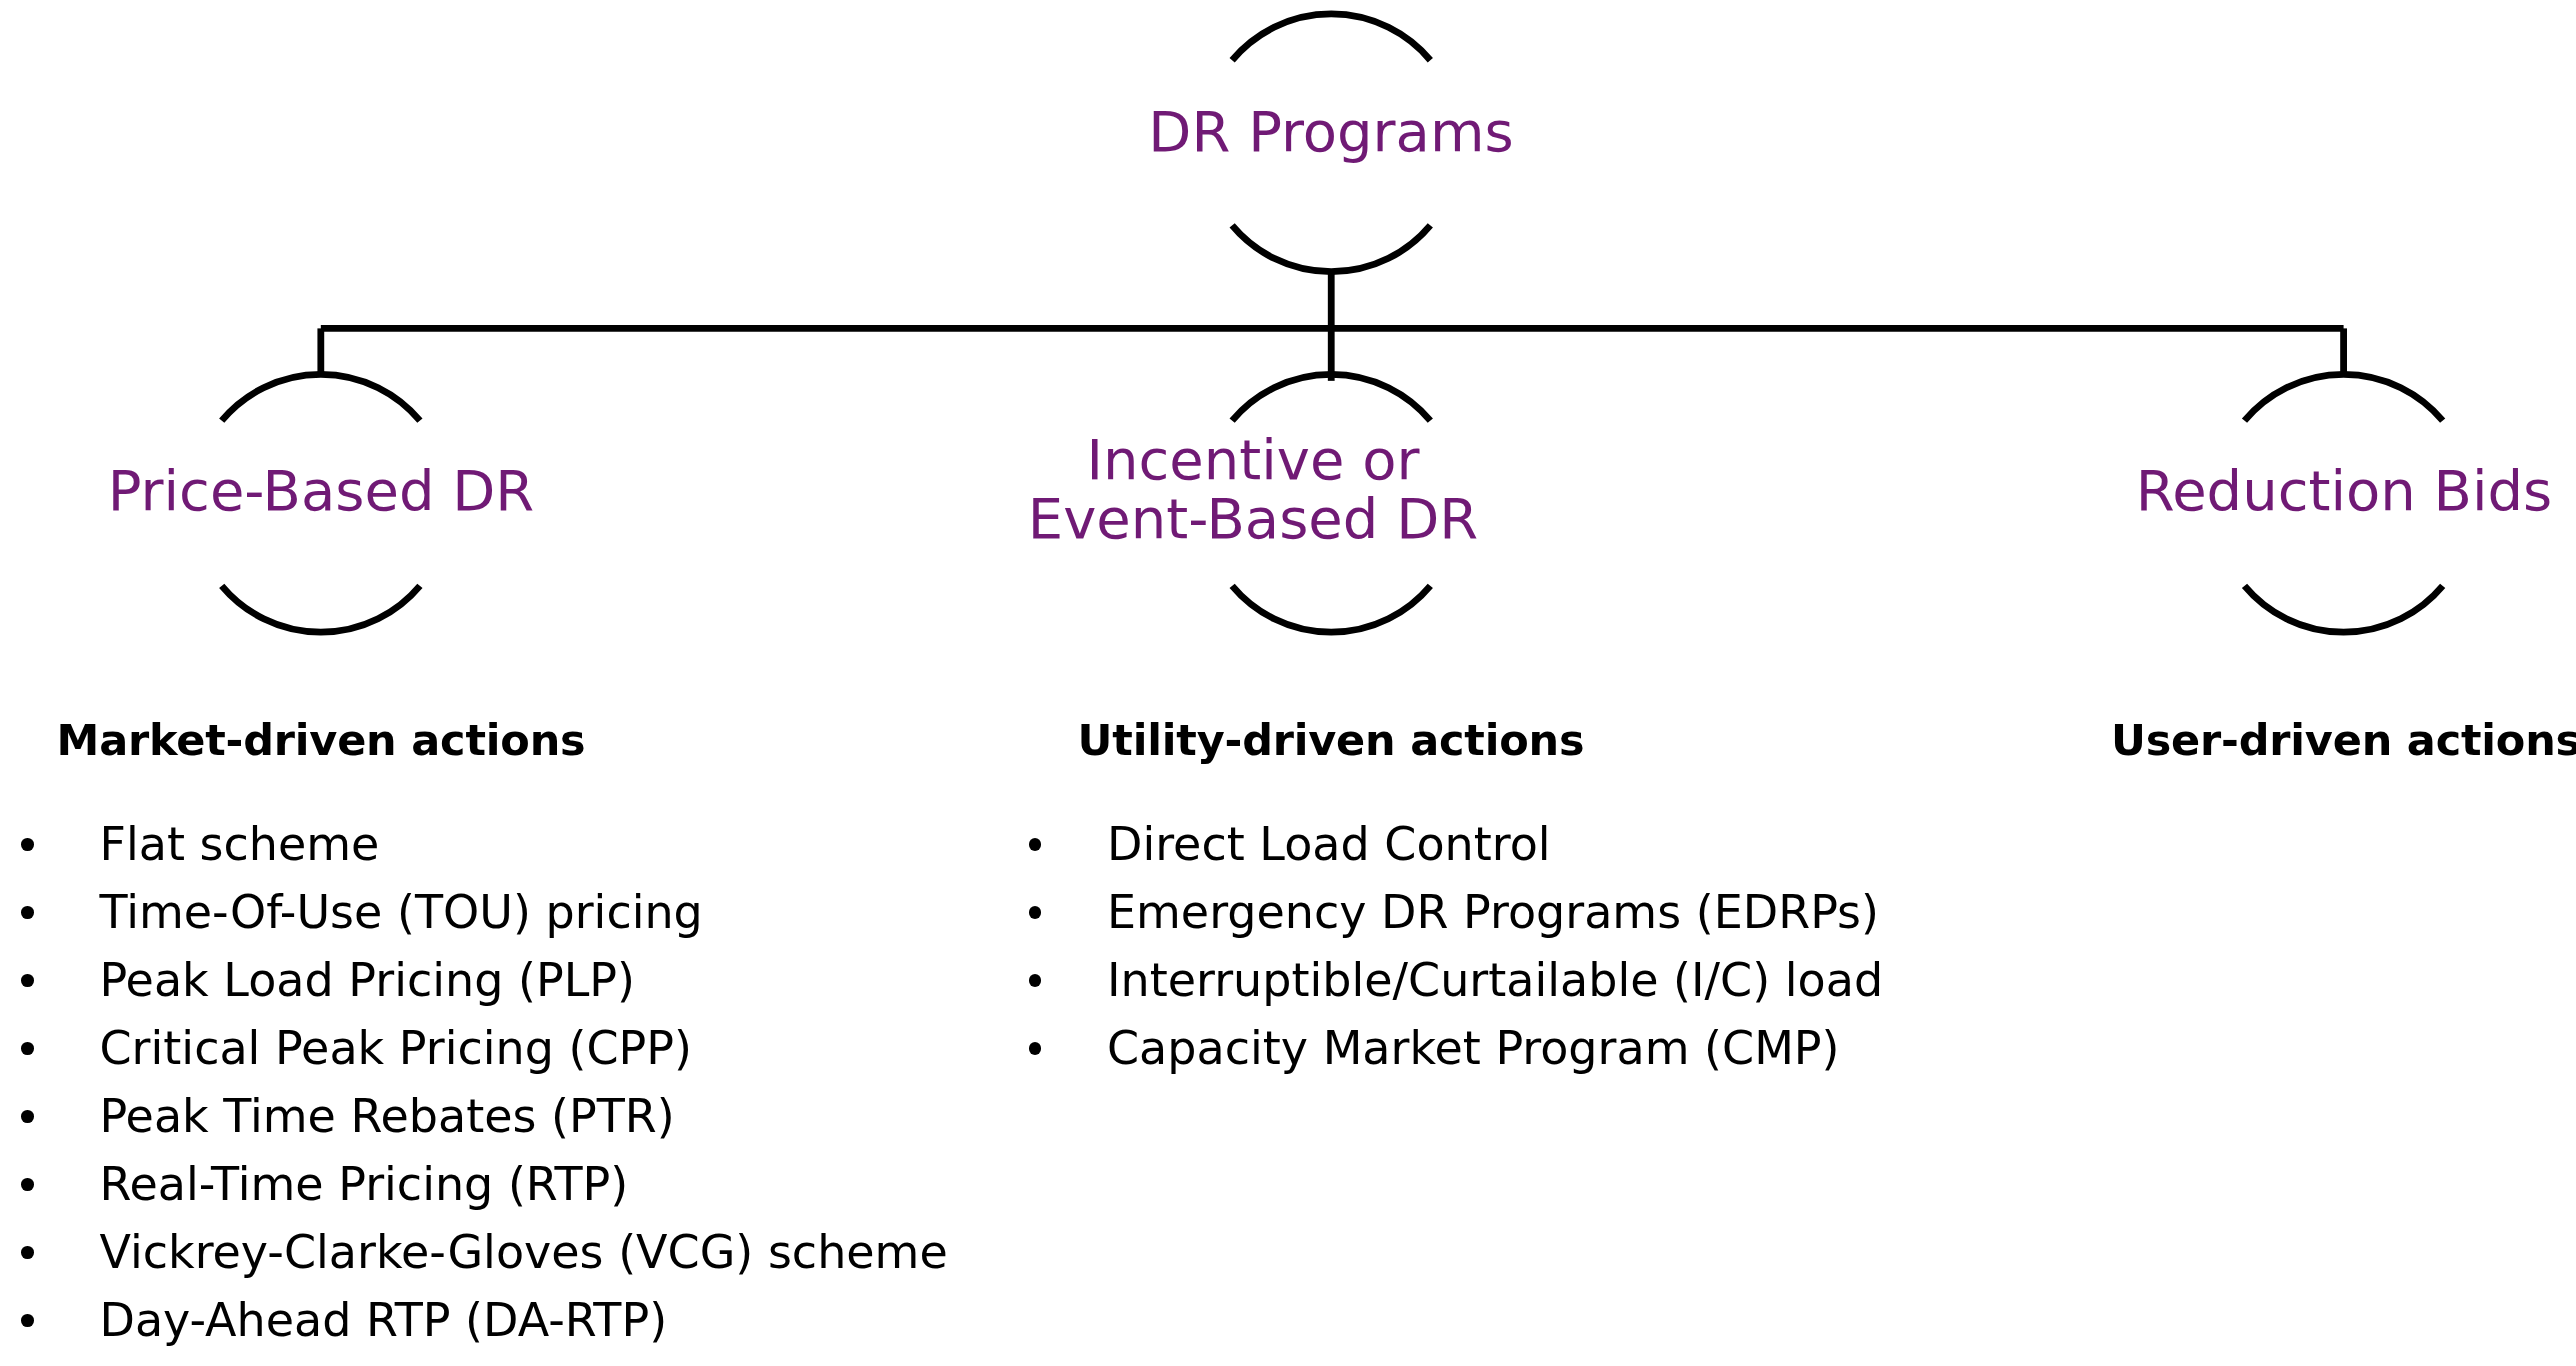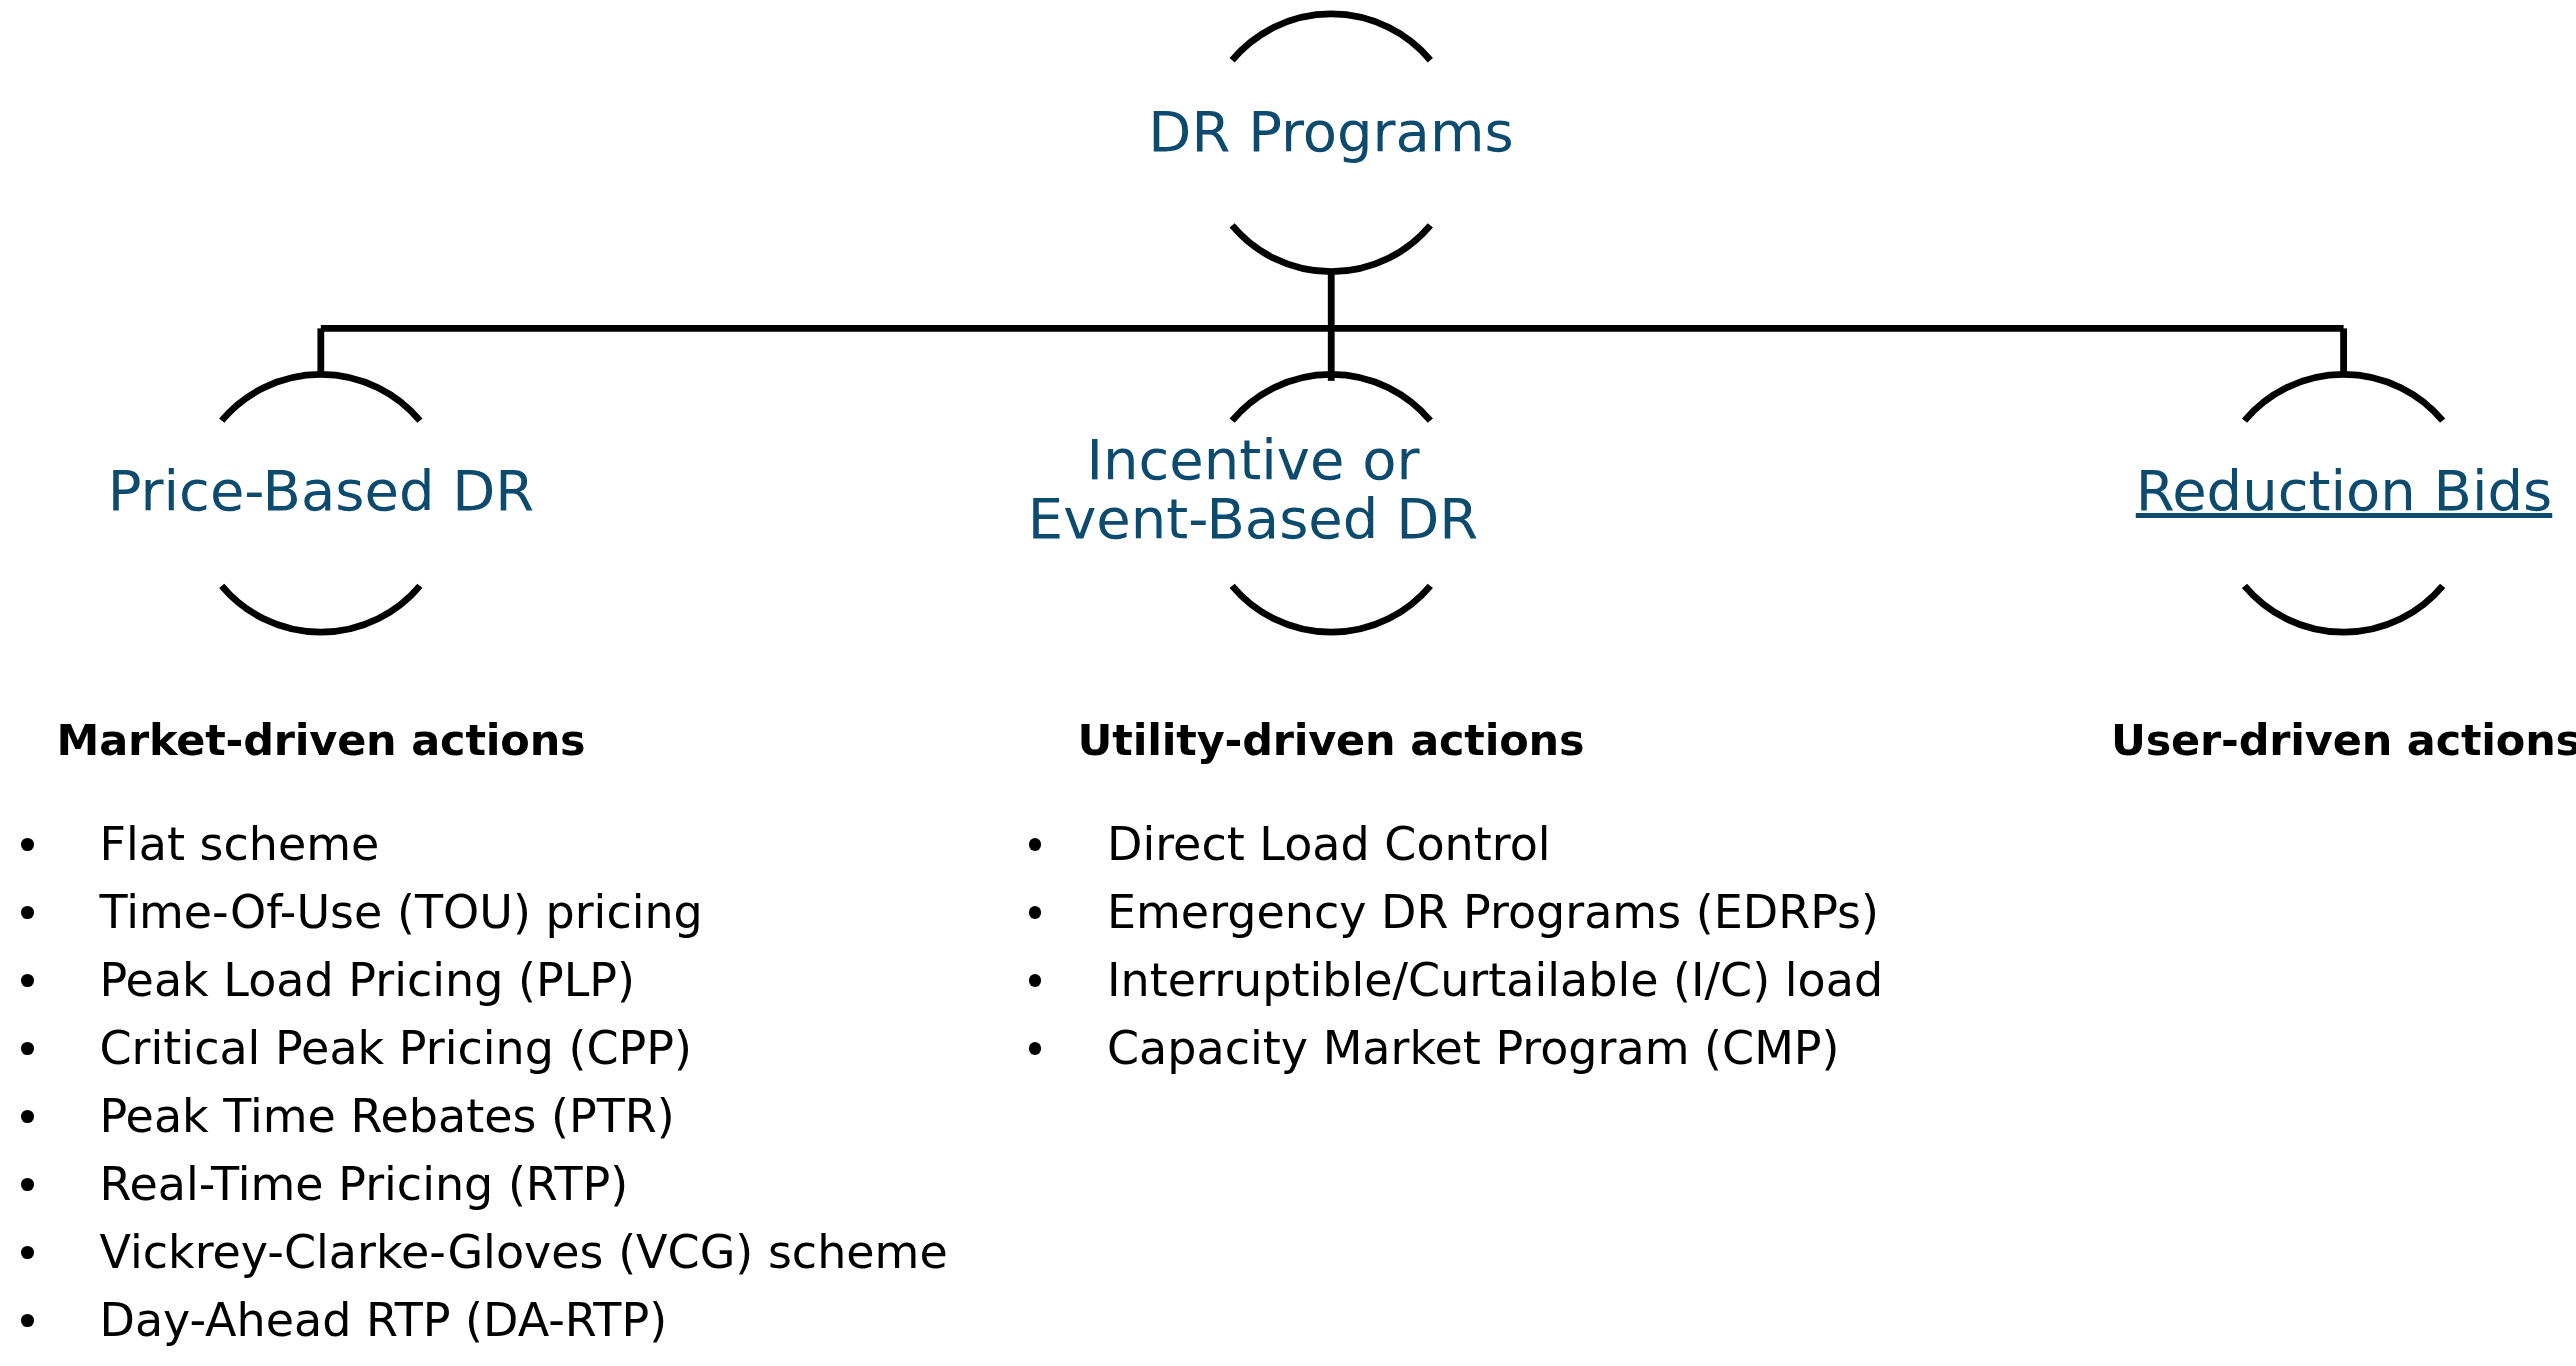--- a/index.html
+++ b/index.html
@@ -24,21 +24,21 @@
     top: 0;
     width: 2576px;
     height: 1366px;
     pointer-events: none;
   }
   
   .node-label {
     position: absolute;
     text-align: center;
     white-space: nowrap;
-    color: #0c4a6e;
+    color: #701a75;
     font-weight: 400;
     line-height: 1.06;
   }
   .node-root {
     left: 1331px;
     top: 102px;
     transform: translate(-50%, 0);
     font-size: 56px;
   }
   .node-left {
@@ -51,21 +51,20 @@
     left: 1253px;
     top: 430px;
     transform: translate(-50%, 0);
     font-size: 56px;
   }
   .node-right {
     left: 2344px;
     top: 461px;
     transform: translate(-50%, 0);
     font-size: 56px;
-    text-decoration: underline;
   }
   .node-line-2 { display: block; }
 
   
   .col-header {
     position: absolute;
     top: 692px;
     text-align: center;
     white-space: nowrap;
     font-size: 43px;

